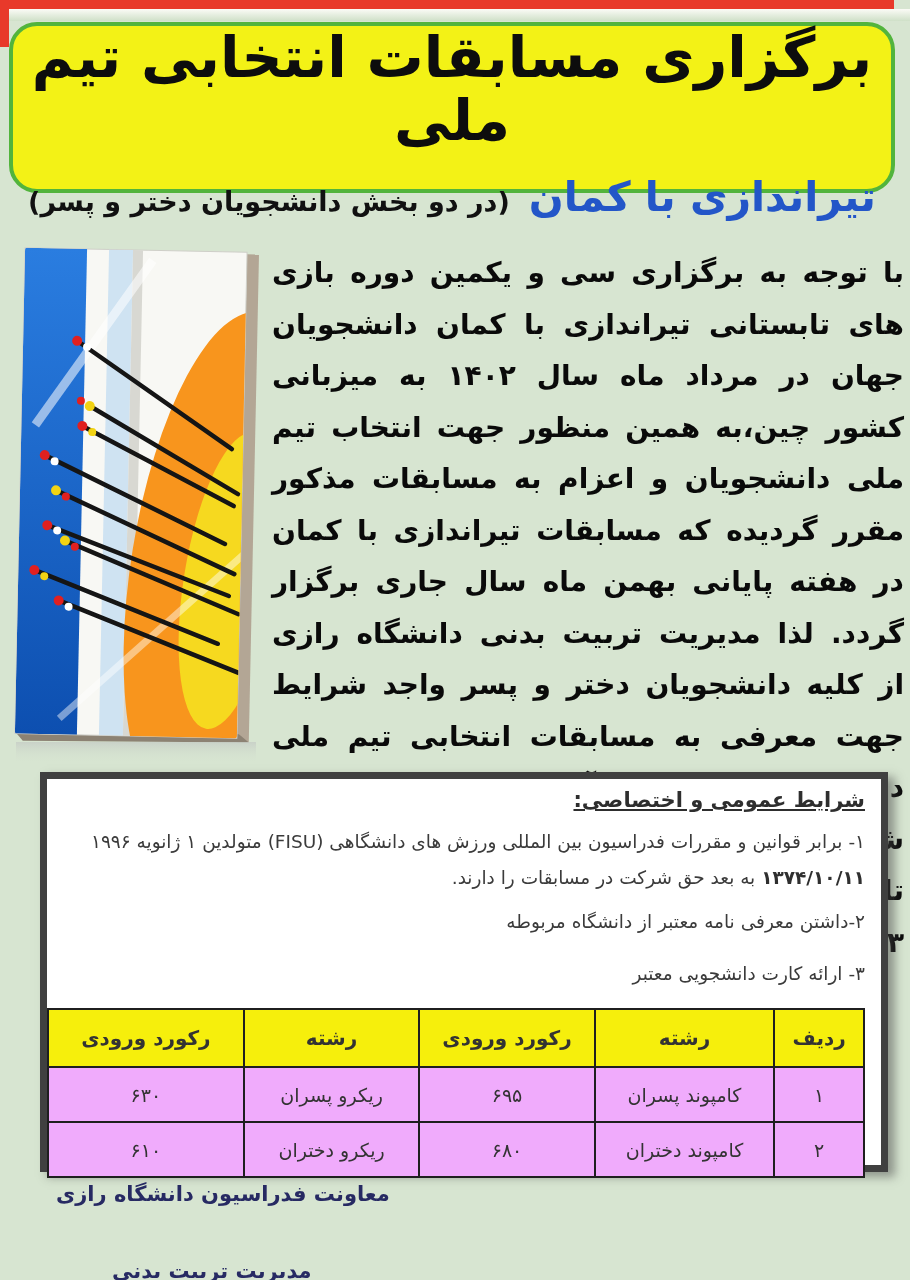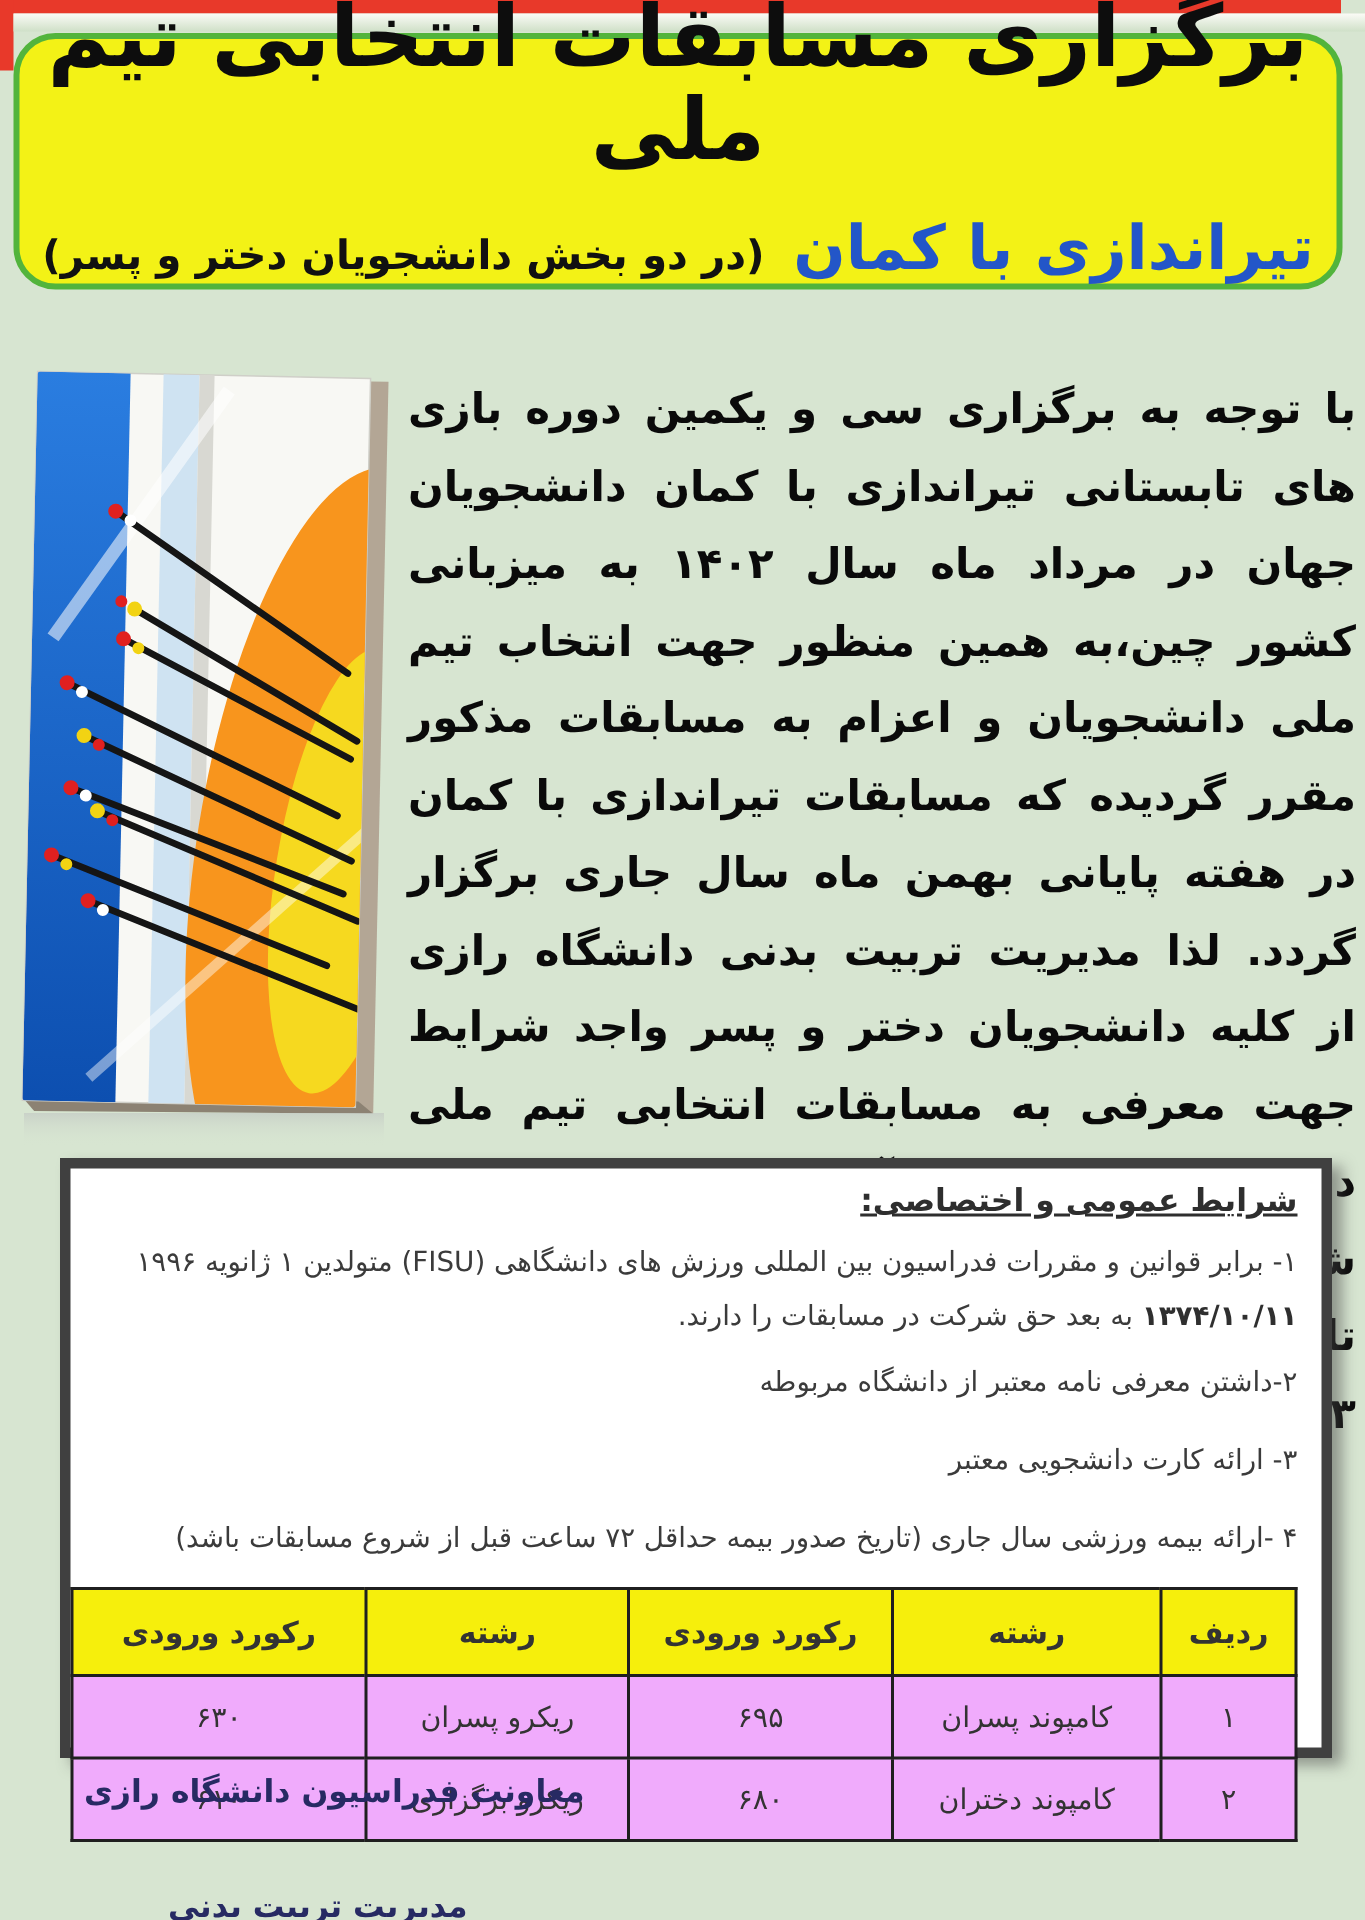--- a/index.html
+++ b/index.html
@@ -11,21 +11,21 @@
   .abs{position:absolute;}
   
   .top-red{left:0;top:0;width:894px;height:9px;background:#e8392a;}
   .left-red{left:0;top:0;width:9px;height:47px;background:#e8392a;}
   .top-band{left:9px;top:9px;width:901px;height:12px;
     background:linear-gradient(#fbfbf6,#cfe0c8);}
   
   .header-box{
     left:9px;top:22px;width:886px;height:171px;box-sizing:border-box;
     background:#f3f216;border:4px solid #52b43c;border-radius:28px;
-    display:flex;flex-direction:column;align-items:center;justify-content:flex-end;
+    display:flex;flex-direction:column;align-items:center;justify-content:space-between;
     gap:22px;
   }
   .poster-title{
     font-size:57px;font-weight:bold;color:#0d0d0d;direction:rtl;
     letter-spacing:0px;line-height:1.1;text-align:center;
   }
   .subtitle-line{direction:rtl;text-align:center;white-space:nowrap;}
   .sub-blue{font-size:41px;font-weight:bold;color:#2356c8;}
   .sub-note{font-size:27px;font-weight:bold;color:#111;margin-right:14px;}
   
@@ -163,21 +163,20 @@
     <div class="cond-title">شرایط عمومی و اختصاصی:</div>
 
     <div class="cond-item">
       <span>۱- برابر قوانین و مقررات فدراسیون بین المللی ورزش های دانشگاهی (FISU) متولدین ۱ ژانویه ۱۹۹۶</span><br>
       <b>۱۳۷۴/۱۰/۱۱</b>
       <span>به بعد حق شرکت در مسابقات را دارند.</span>
     </div>
 
     <div class="cond-item gap-s">۲-داشتن معرفی نامه معتبر از دانشگاه مربوطه</div>
     <div class="cond-item gap-s">۳- ارائه کارت دانشجویی معتبر</div>
-    <div class="cond-item">۴ -ارائه بیمه ورزشی سال جاری (تاریخ صدور بیمه حداقل ۷۲ ساعت قبل از شروع مسابقات باشد)</div>
 
     <table class="records">
       <colgroup>
         <col class="c-row">
           <col class="c-field1">
           <col class="c-rec1">
           <col class="c-field2">
           <col class="c-rec2">
       </colgroup>
       <thead>
@@ -194,21 +193,21 @@
           <td>۱</td>
           <td>کامپوند پسران</td>
           <td>۶۹۵</td>
           <td>ریکرو پسران</td>
           <td>۶۳۰</td>
         </tr>
         <tr>
           <td>۲</td>
           <td>کامپوند دختران</td>
           <td>۶۸۰</td>
-          <td>ریکرو برگزاری</td>
+          <td>ریکرو دختران</td>
           <td>۶۱۰</td>
         </tr>
       </tbody>
     </table>
   </div>
 
   <div class="abs footer1">معاونت فدراسیون دانشگاه رازی</div>
   <div class="abs footer2">مدیریت تربیت بدنی</div>
 
 </div>

